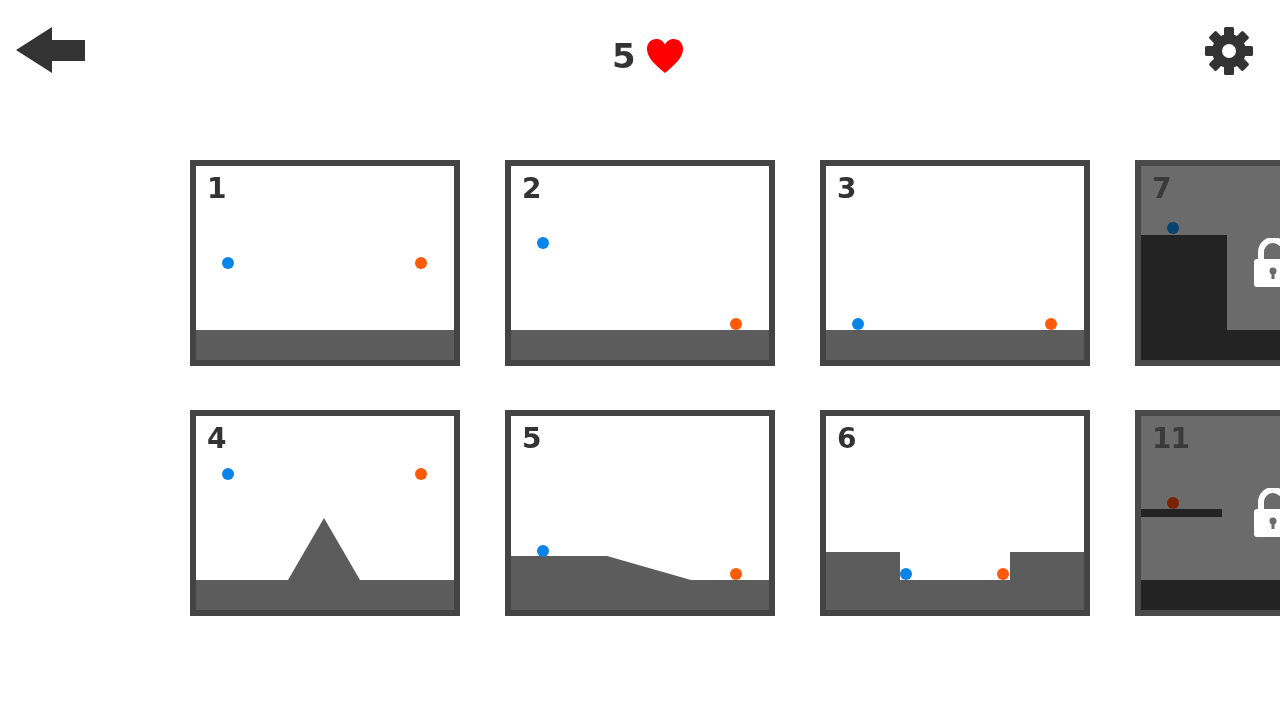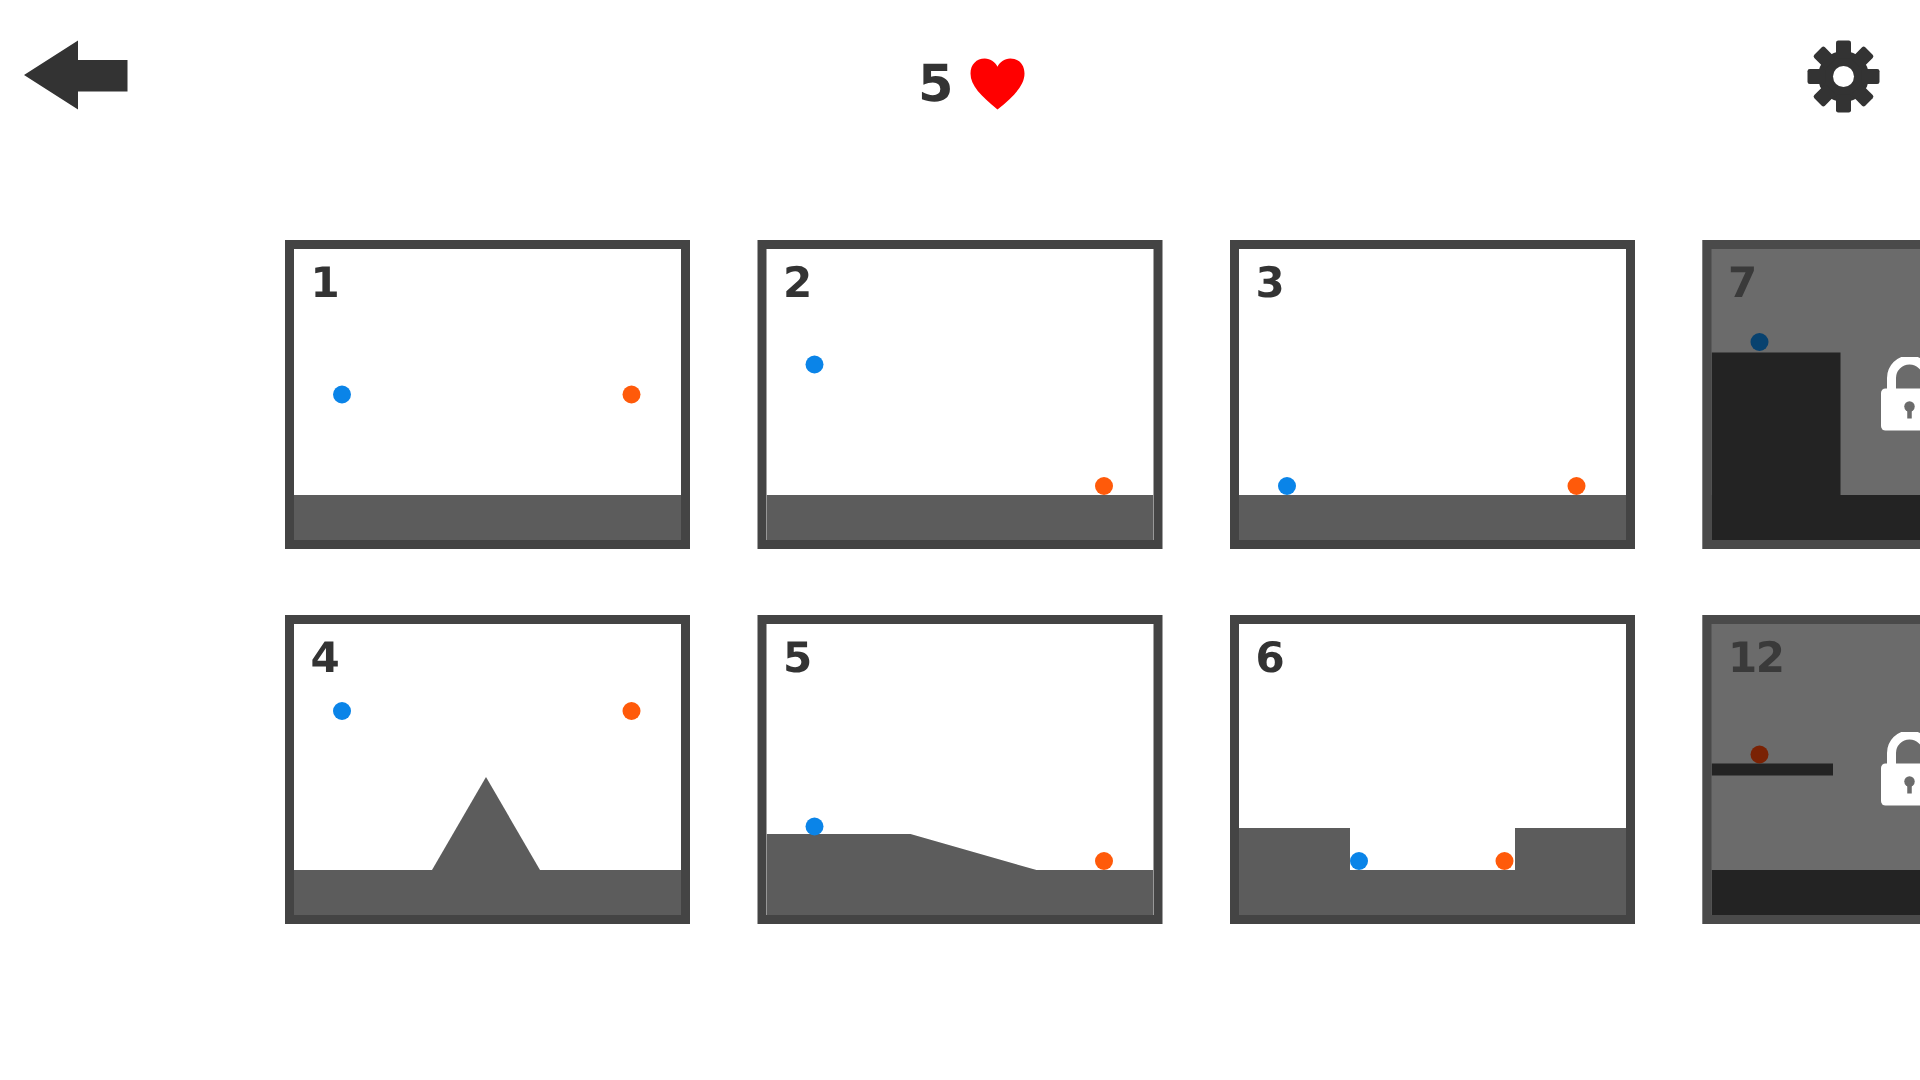--- a/index.html
+++ b/index.html
@@ -129,20 +129,20 @@
   </svg>
   <span class="card-num">6</span>
 </div>
 
 <div class="card locked" style="left:1135px; top:410px;">
   <svg class="scene" viewBox="0 0 258 194">
     <rect x="0" y="93" width="81" height="8" fill="#232323"></rect>
     <rect x="0" y="164" width="258" height="30" fill="#232323"></rect>
     <circle cx="32" cy="87" r="6" fill="#7a2204"></circle>
   </svg>
-  <span class="card-num">12</span>
+  <span class="card-num">11</span>
   <svg class="lock" viewBox="0 0 40 52">
     <path d="M8 22 V14 A12 12 0 0 1 32 14 V22" fill="none" stroke="#fff" stroke-width="6"></path>
     <rect x="1" y="21" width="38" height="28" rx="3" fill="#fff"></rect>
     <circle cx="20" cy="33" r="3.5" fill="#6b6b6b"></circle>
     <rect x="18.5" y="33" width="3" height="8" fill="#6b6b6b"></rect>
   </svg>
 </div>
 
 </body></html>

